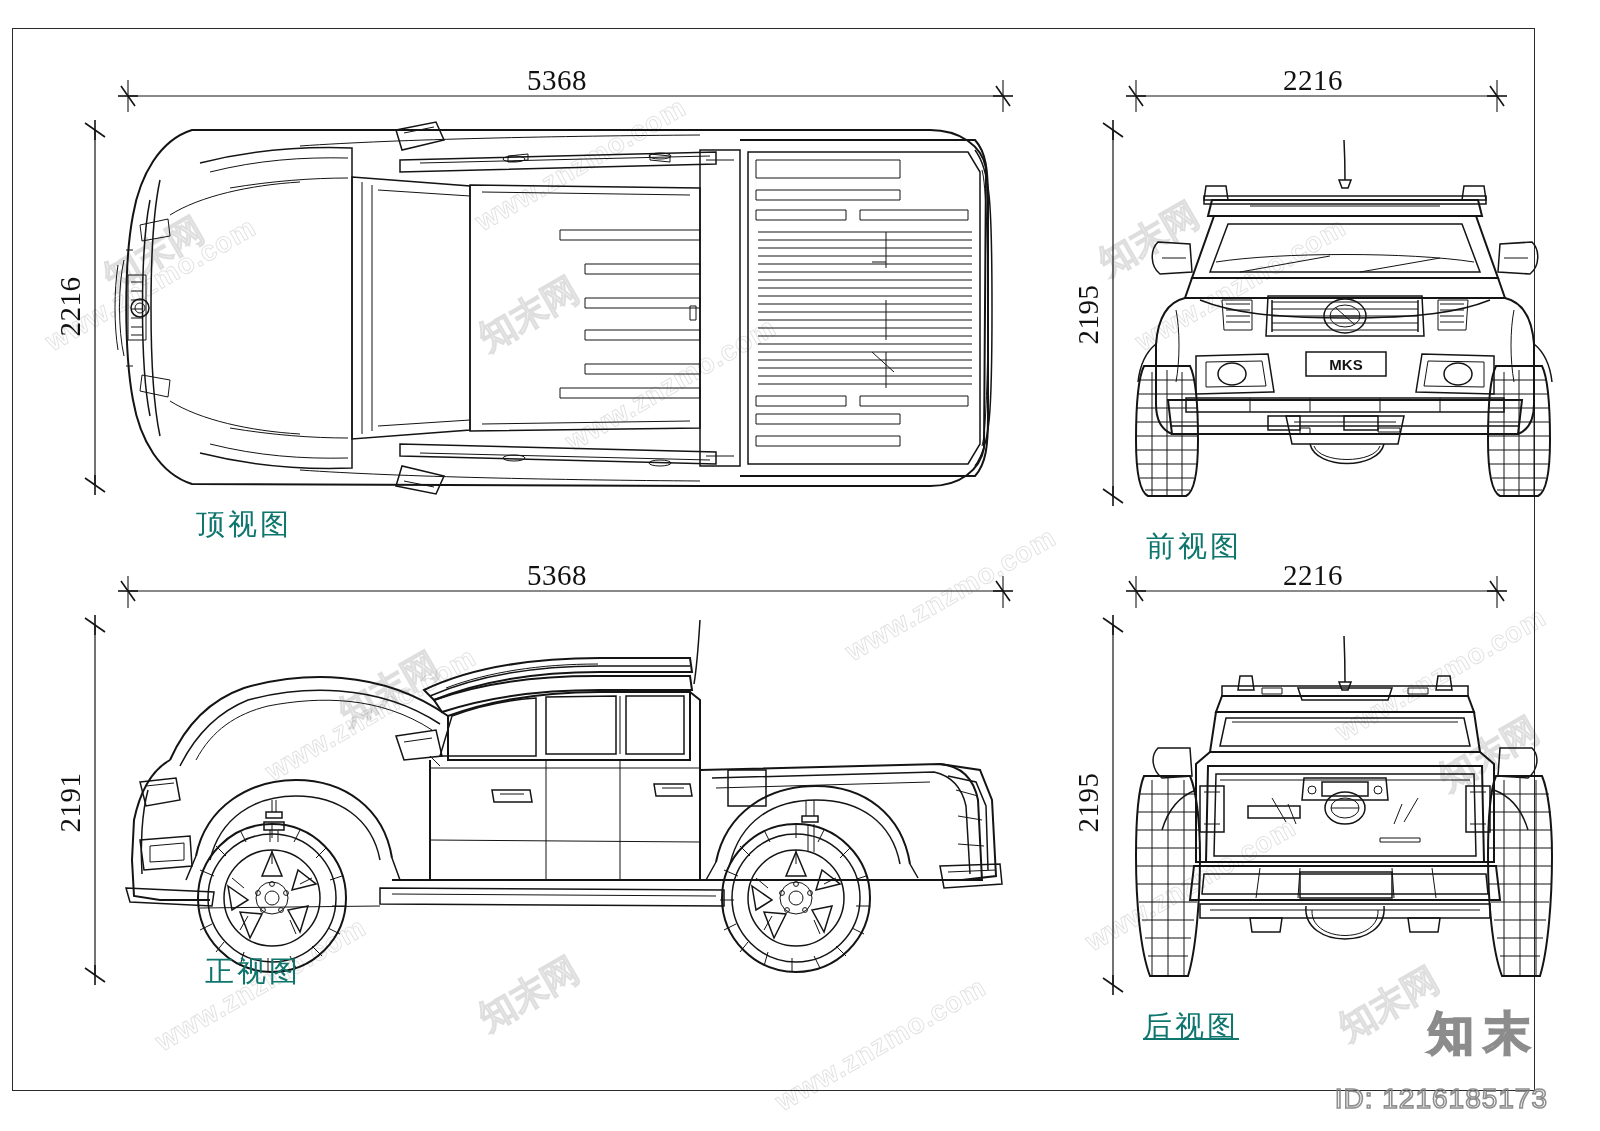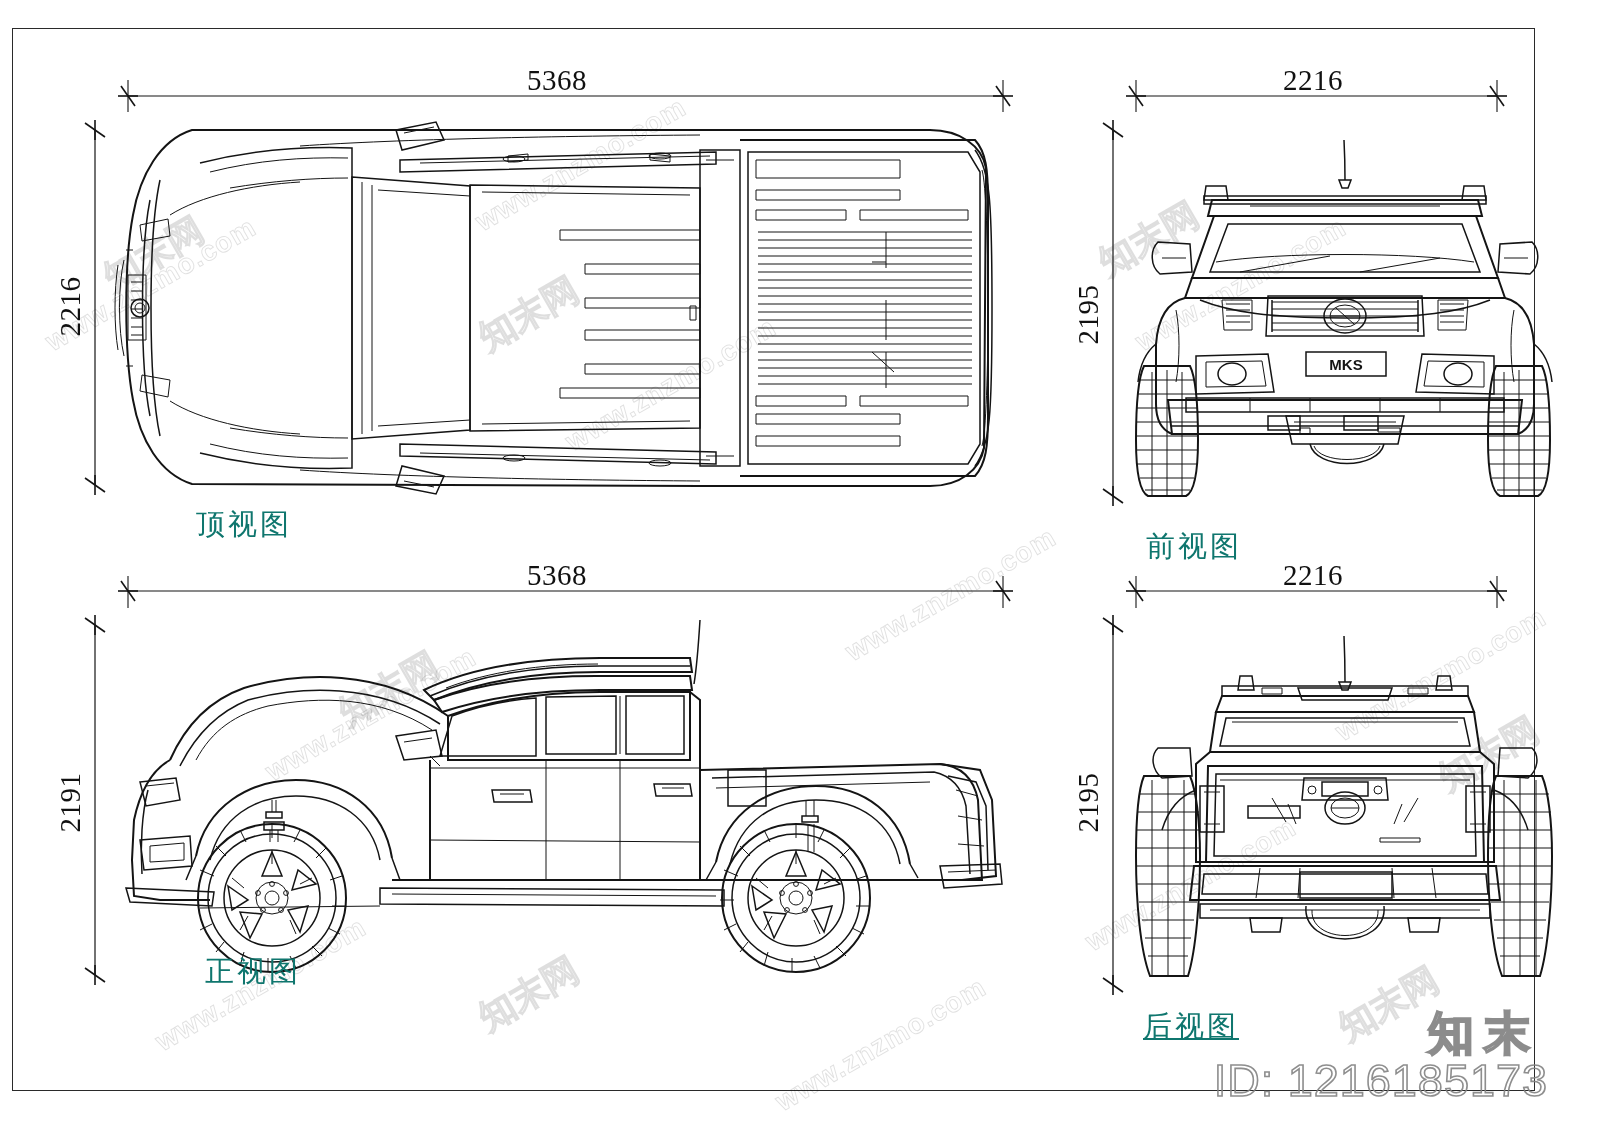--- a/index.html
+++ b/index.html
@@ -19,22 +19,22 @@
   .dimtext{position:absolute;font-family:"Liberation Serif",serif;
            font-size:29px;color:#111;letter-spacing:0.5px;white-space:nowrap;}
   .dimtext.vert{transform-origin:center center;transform:rotate(-90deg);}
   .viewlabel{position:absolute;font-family:"DejaVu Sans",sans-serif;
              font-size:29px;color:#0f766e;letter-spacing:3px;white-space:nowrap;
              font-weight:500;}
   .brandmark{position:absolute;right:60px;bottom:66px;
              font-family:"DejaVu Sans",sans-serif;font-size:46px;font-weight:bold;
              color:transparent;-webkit-text-stroke:2px rgba(120,120,120,0.85);
              letter-spacing:10px;}
-  .idtext{position:absolute;right:52px;bottom:24px;
-          font-family:"Liberation Sans",sans-serif;font-size:45px;
+  .idtext{position:absolute;right:52px;bottom:16px;
+          font-family:"Liberation Sans",sans-serif;font-size:28px;
           color:transparent;-webkit-text-stroke:1.6px rgba(130,130,130,0.9);
           letter-spacing:1px;white-space:nowrap;}
   .cad path,.cad line,.cad polyline,.cad polygon,.cad circle,.cad ellipse,.cad rect{
       fill:none;stroke:#141414;vector-effect:non-scaling-stroke;}
   .t1{stroke-width:1;}
   .t15{stroke-width:1.5;}
   .t2{stroke-width:2;}
   .fillw{fill:#ffffff;}
   .fillk{fill:#141414;stroke:none;}
   .dimline{stroke:#3a3a3a;stroke-width:1.2;}

